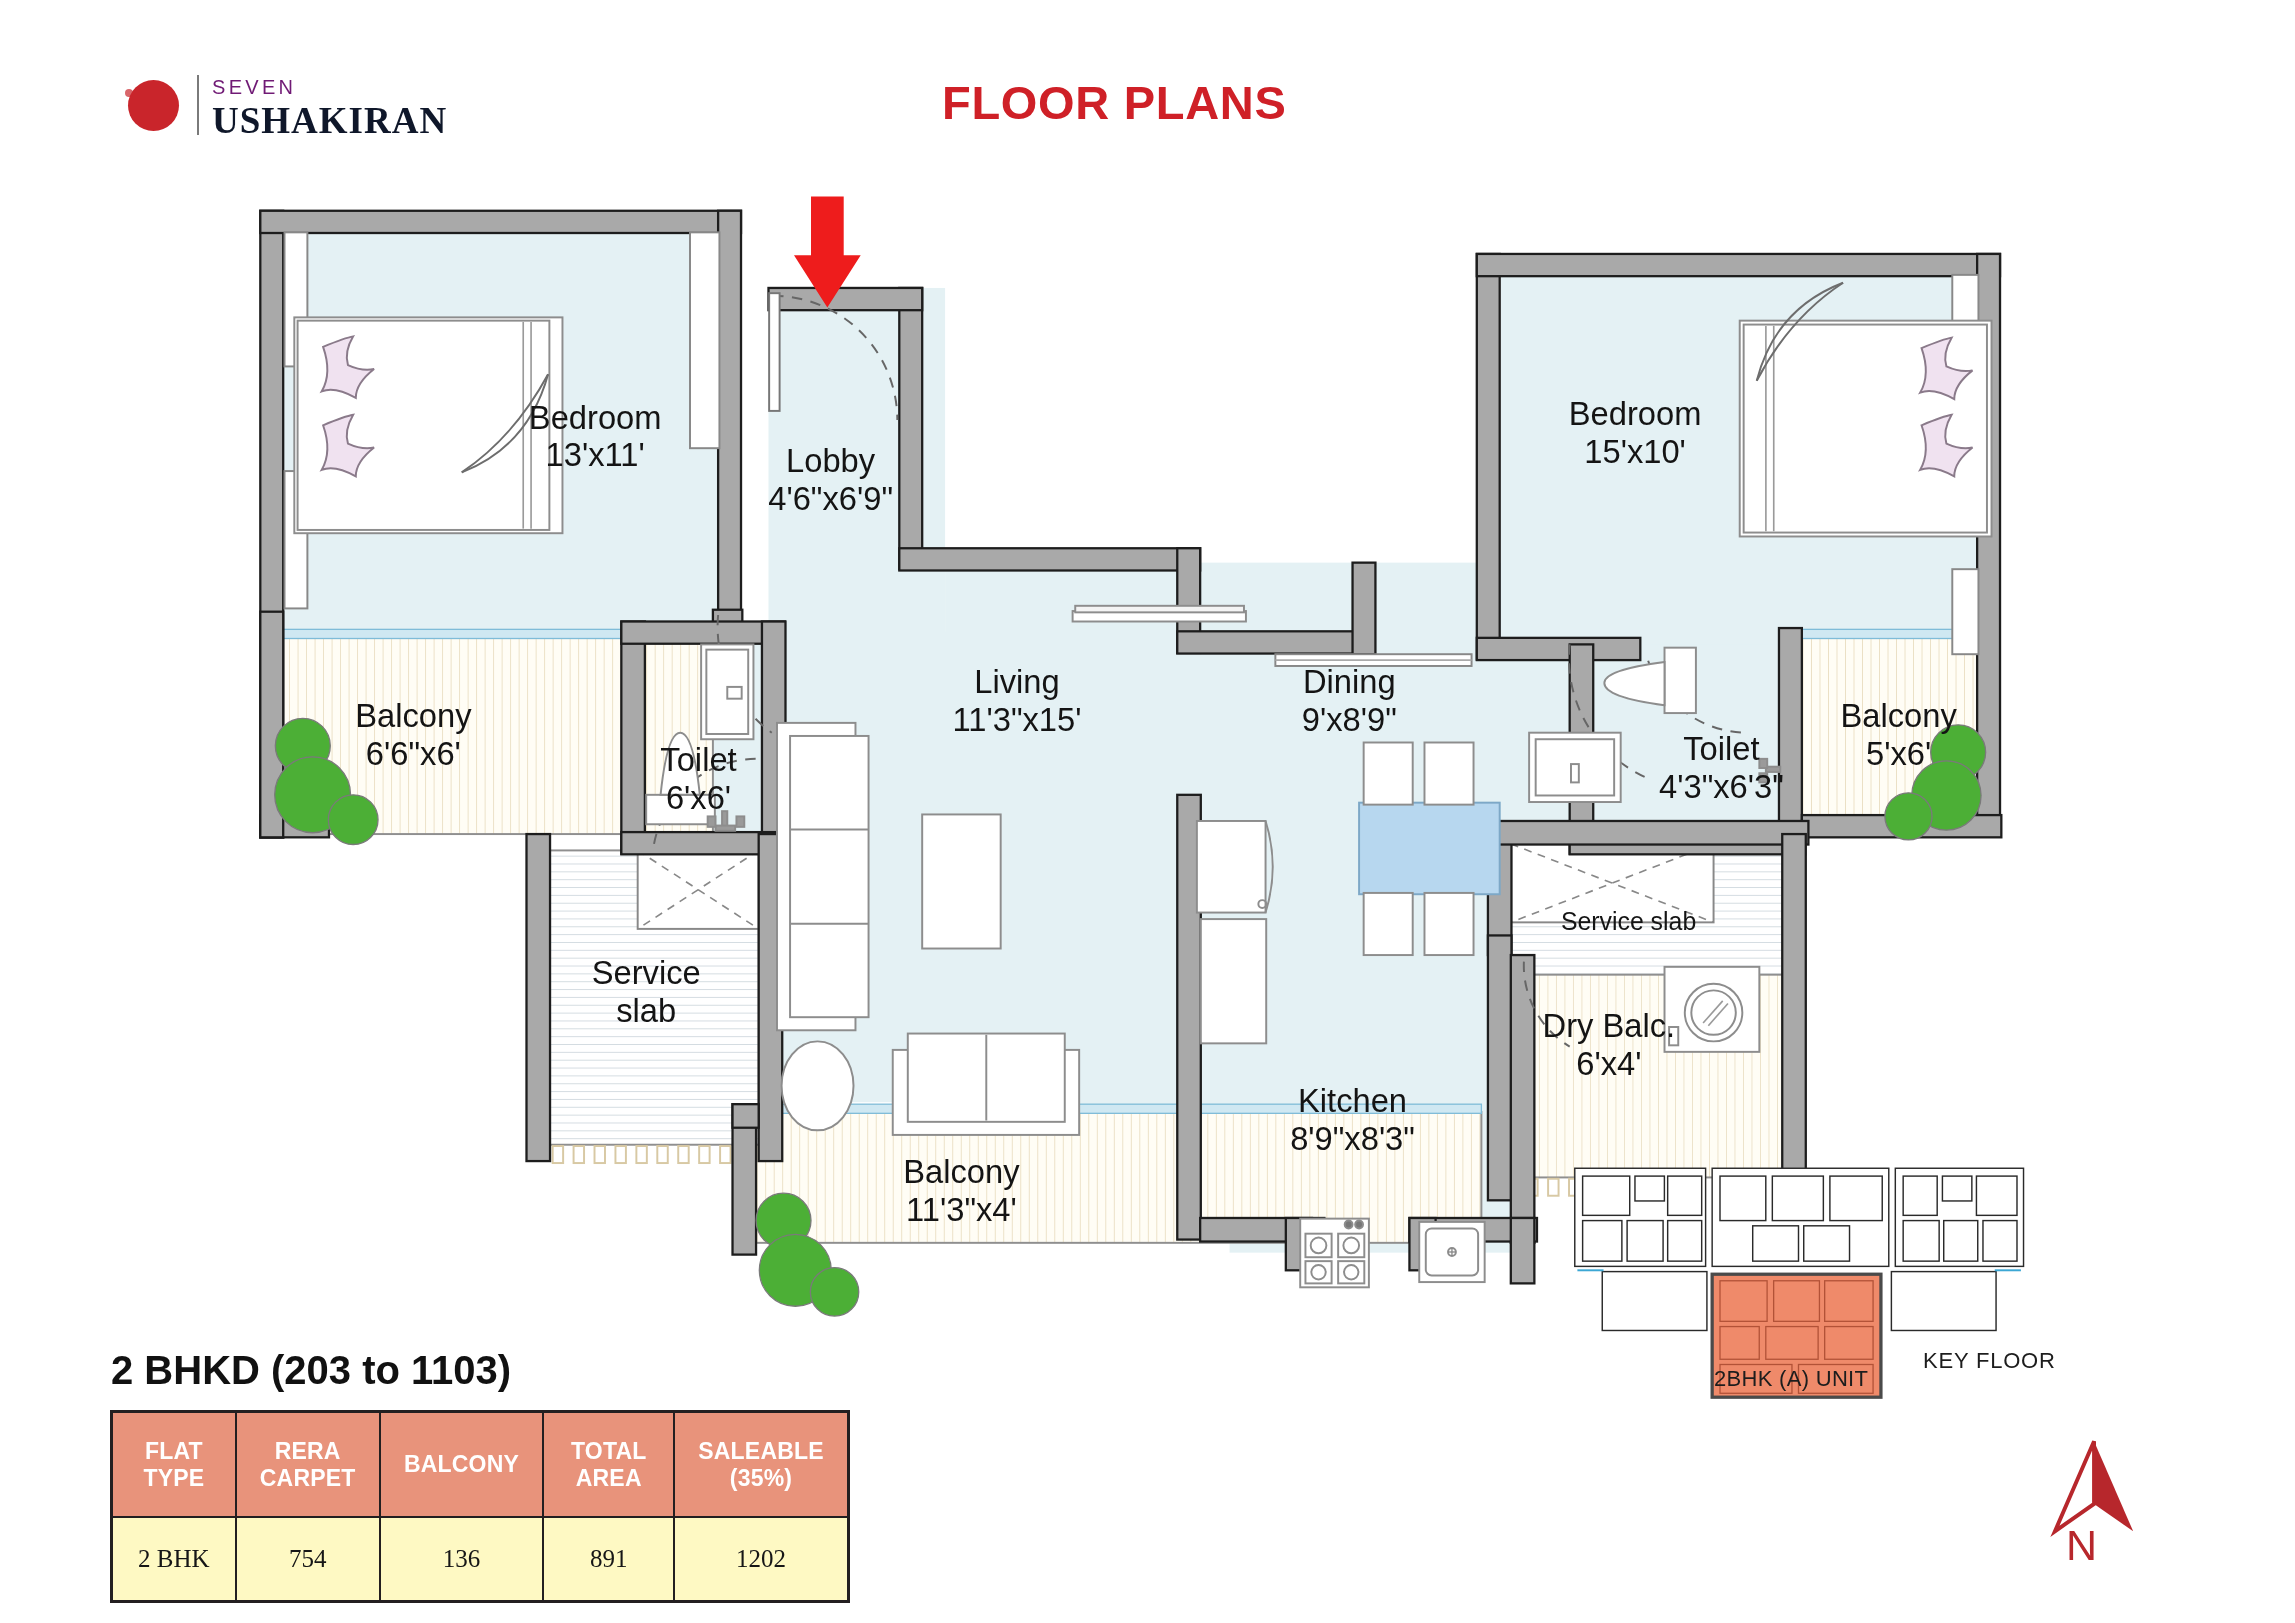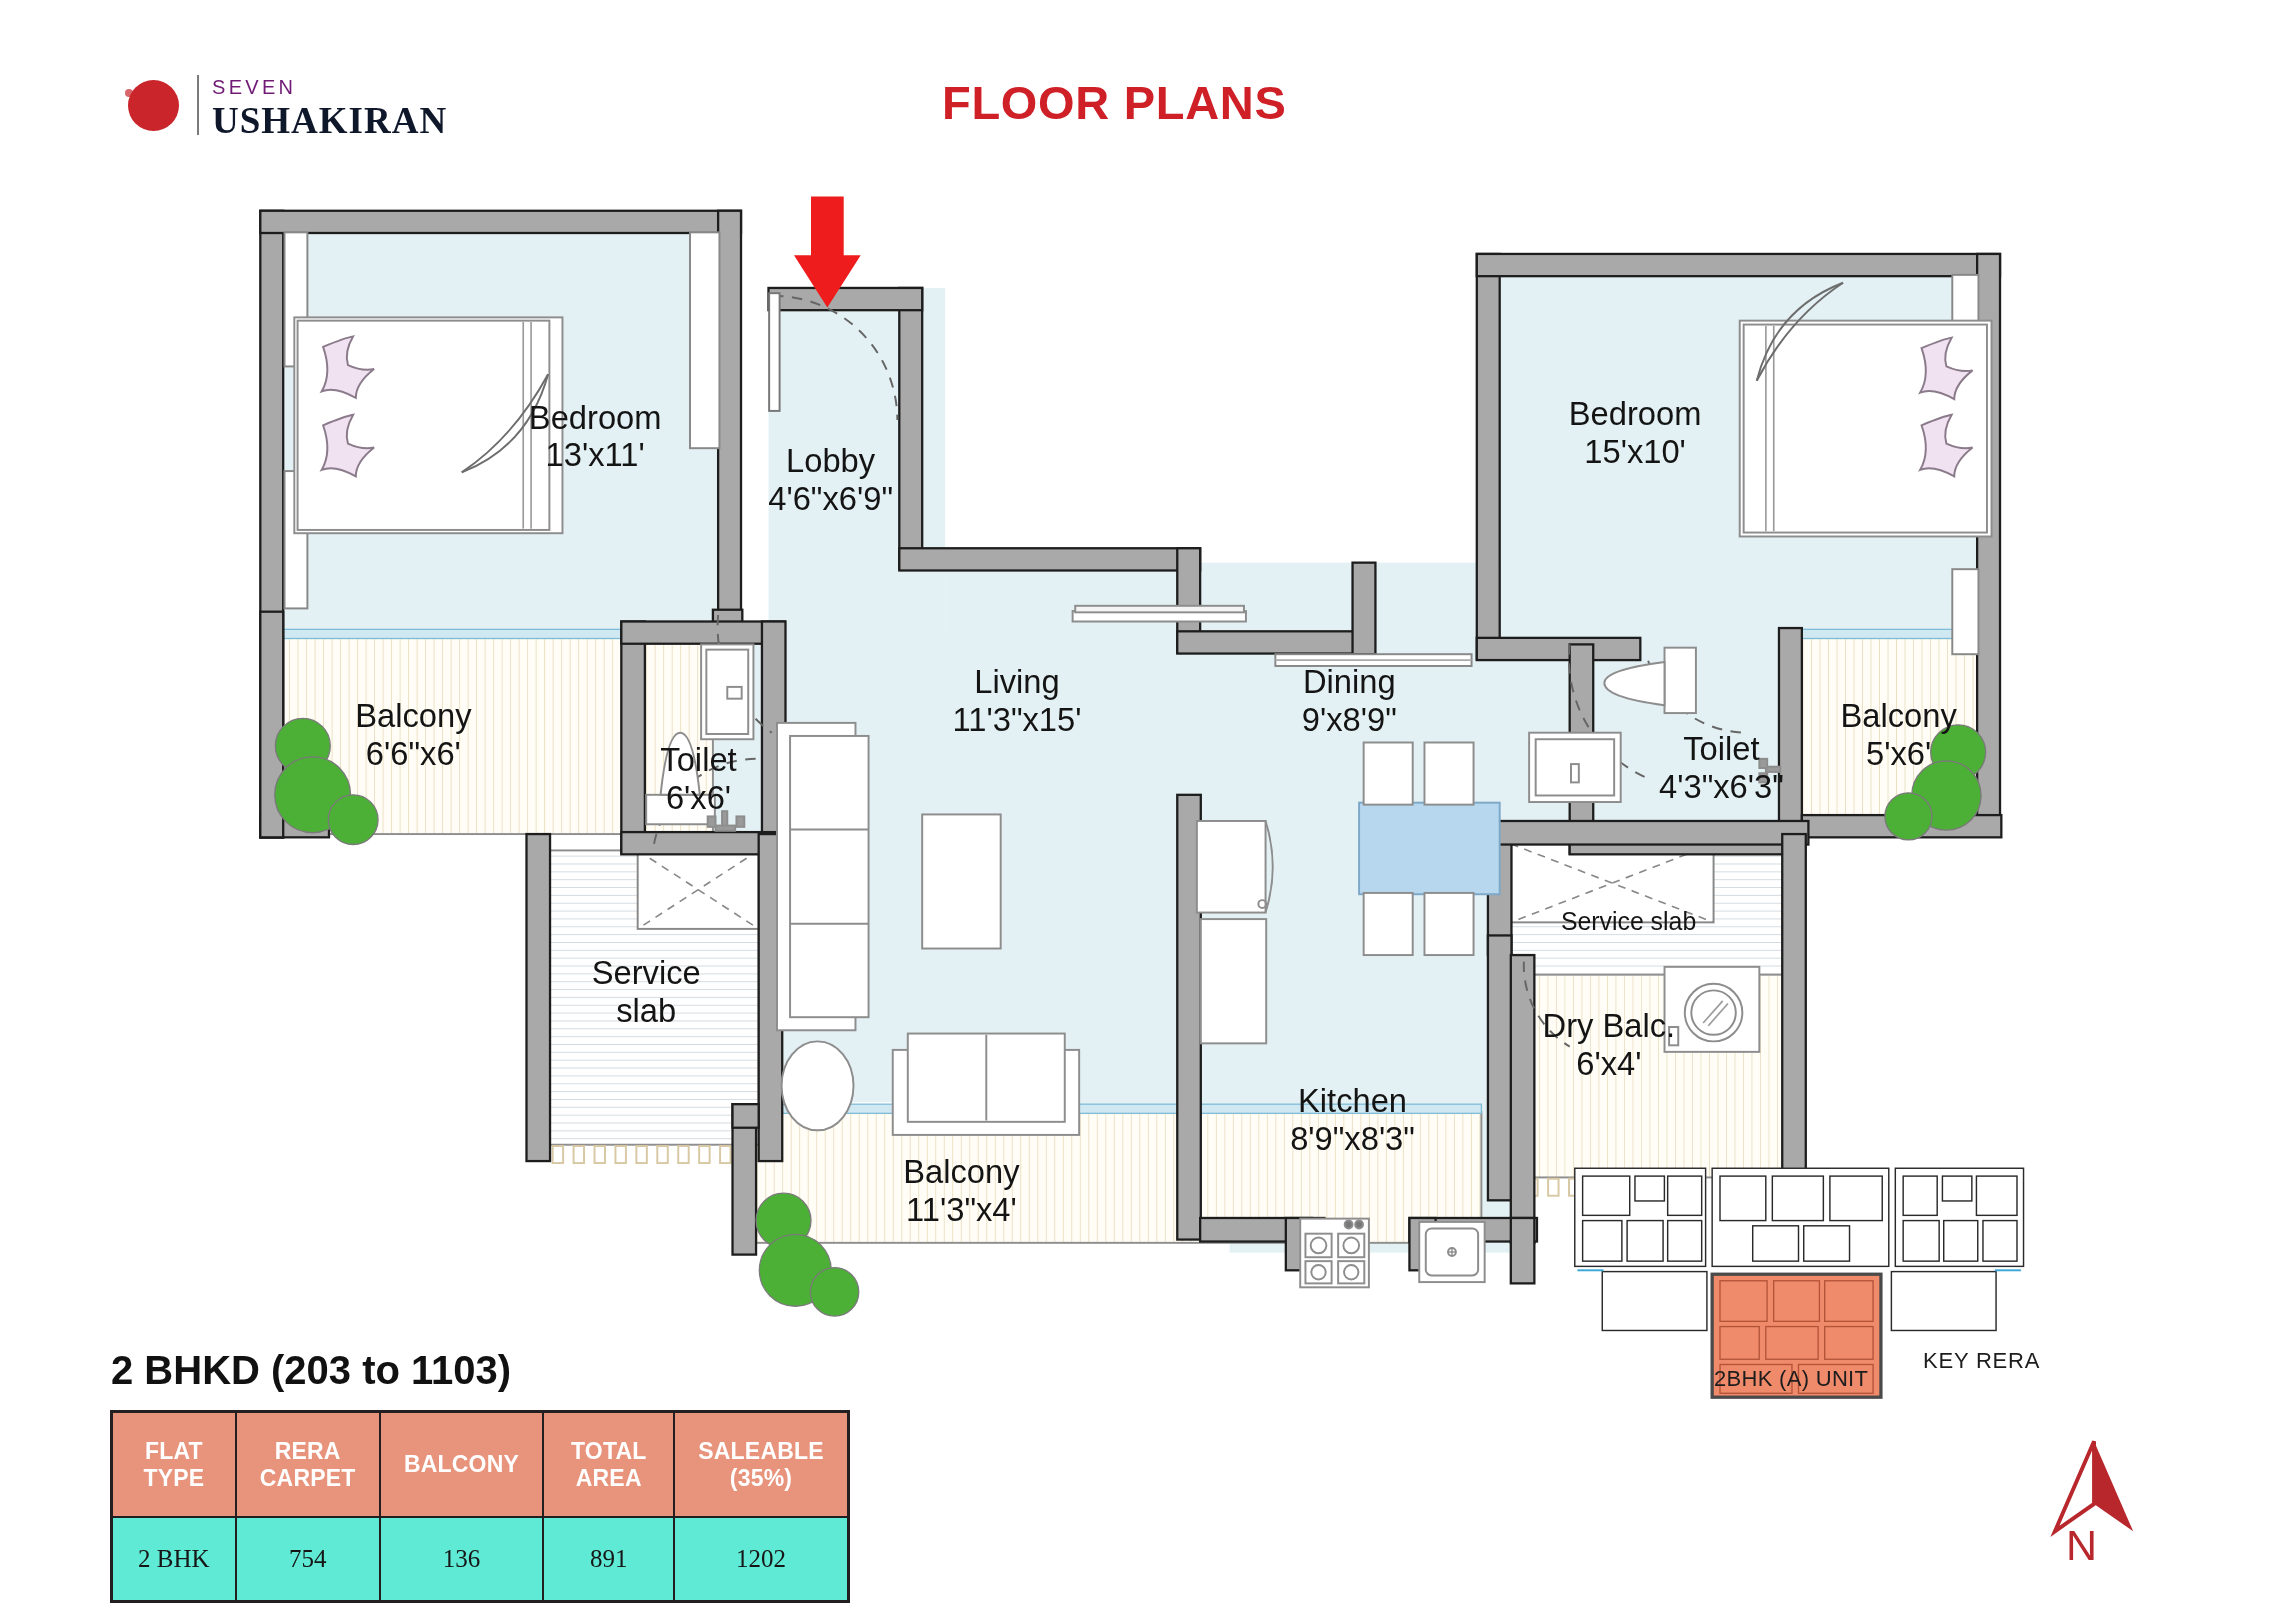--- a/index.html
+++ b/index.html
@@ -64,21 +64,21 @@
     background: #e8937b;
     color: #ffffff;
     font-size: 23px;
     font-weight: 700;
     line-height: 1.15;
     padding: 13px 3.9px;
     height: 77px;
     letter-spacing: 0.2px;
   }
   #spec-table td {
-    background: #5eead4;
+    background: #fef9c3;
     color: #161616;
     font-size: 25px;
     font-weight: 400;
     height: 72px;
     padding: 5.2px 3.9px;
     font-family: "Liberation Serif", serif;
   }
   .col-flat    { width: 114px; }
   .col-rera    { width: 134px; }
   .col-balcony { width: 154px; }
@@ -554,21 +554,21 @@
       <rect x="240" y="320" width="110" height="44"></rect>
       <rect x="360" y="320" width="114" height="44"></rect>
     </g>
   </g>
   <g stroke="#3ca7d4" stroke-width="3">
     <line x1="22" y1="176" x2="62" y2="176"></line>
     <line x1="660" y1="176" x2="700" y2="176"></line>
   </g>
 </svg>
 <div class="abs" id="keyplan-unit-label">2BHK (A) UNIT</div>
-<div class="abs" id="keyplan-label">KEY RERA</div>
+<div class="abs" id="keyplan-label">KEY FLOOR</div>
 
 <svg class="abs" id="north-wrap" viewBox="0 0 230 250">
   <path d="M112,12 L172,150 L112,108 Z" fill="#b7272c"></path>
   <path d="M112,12 L52,150 L112,108 Z" fill="none" stroke="#b7272c" stroke-width="6"></path>
 </svg>
 <div class="abs" id="north-letter">N</div>
 
 <div class="abs" id="unit-title">2 BHKD (203 to 1103)</div>
 
 <table id="spec-table" class="abs">

